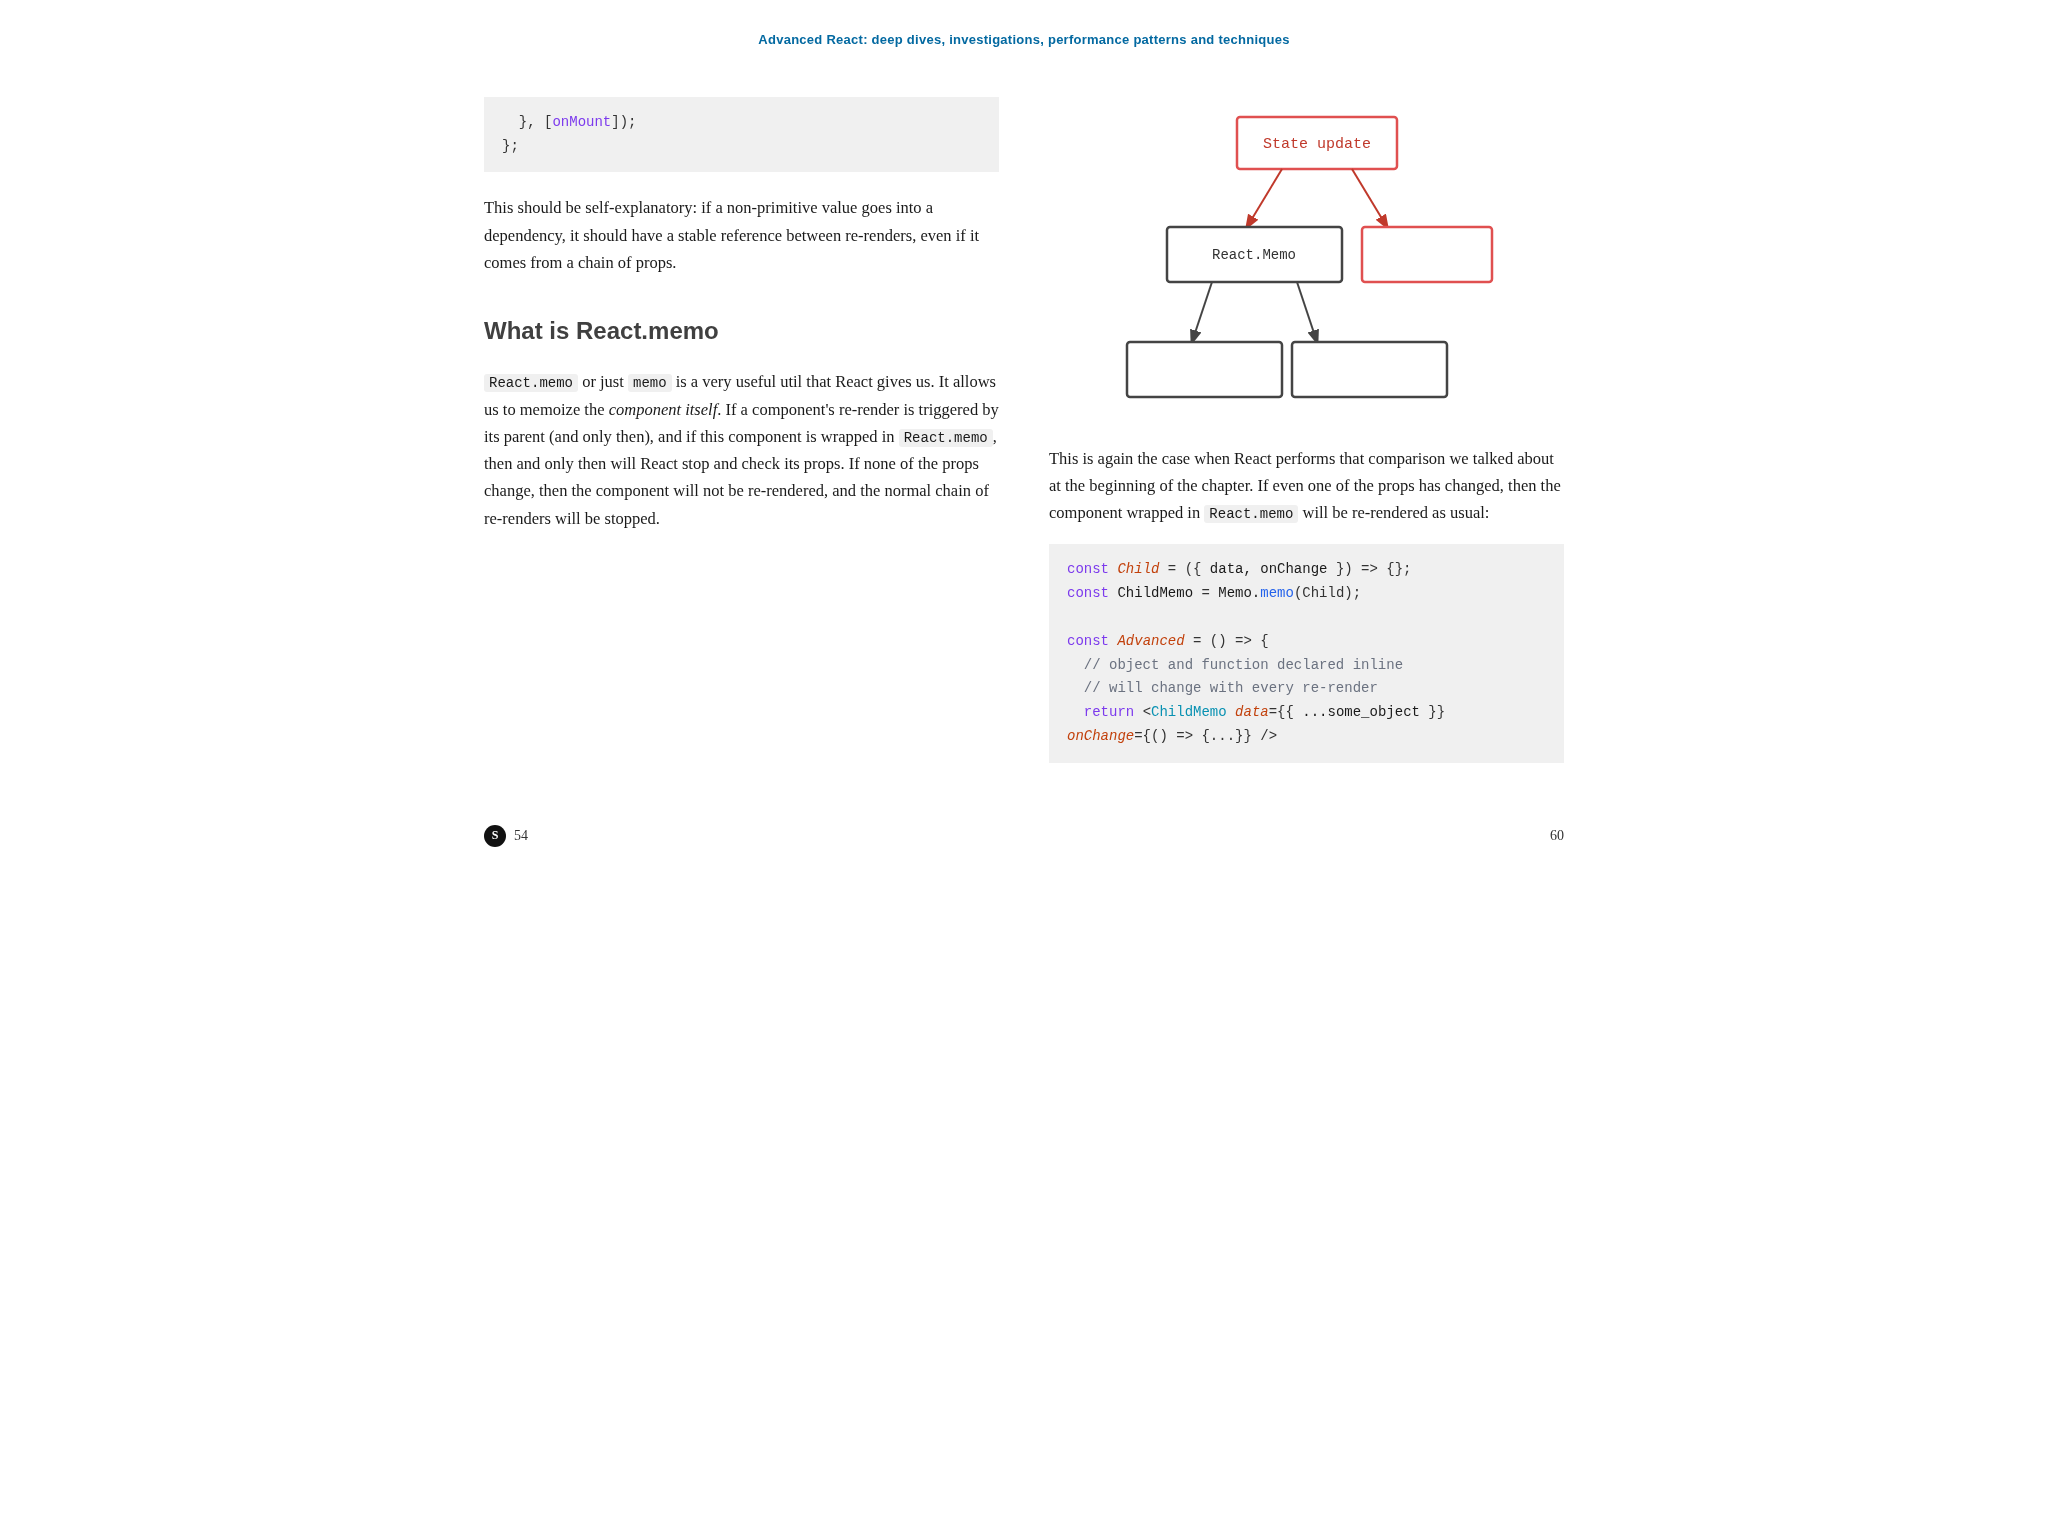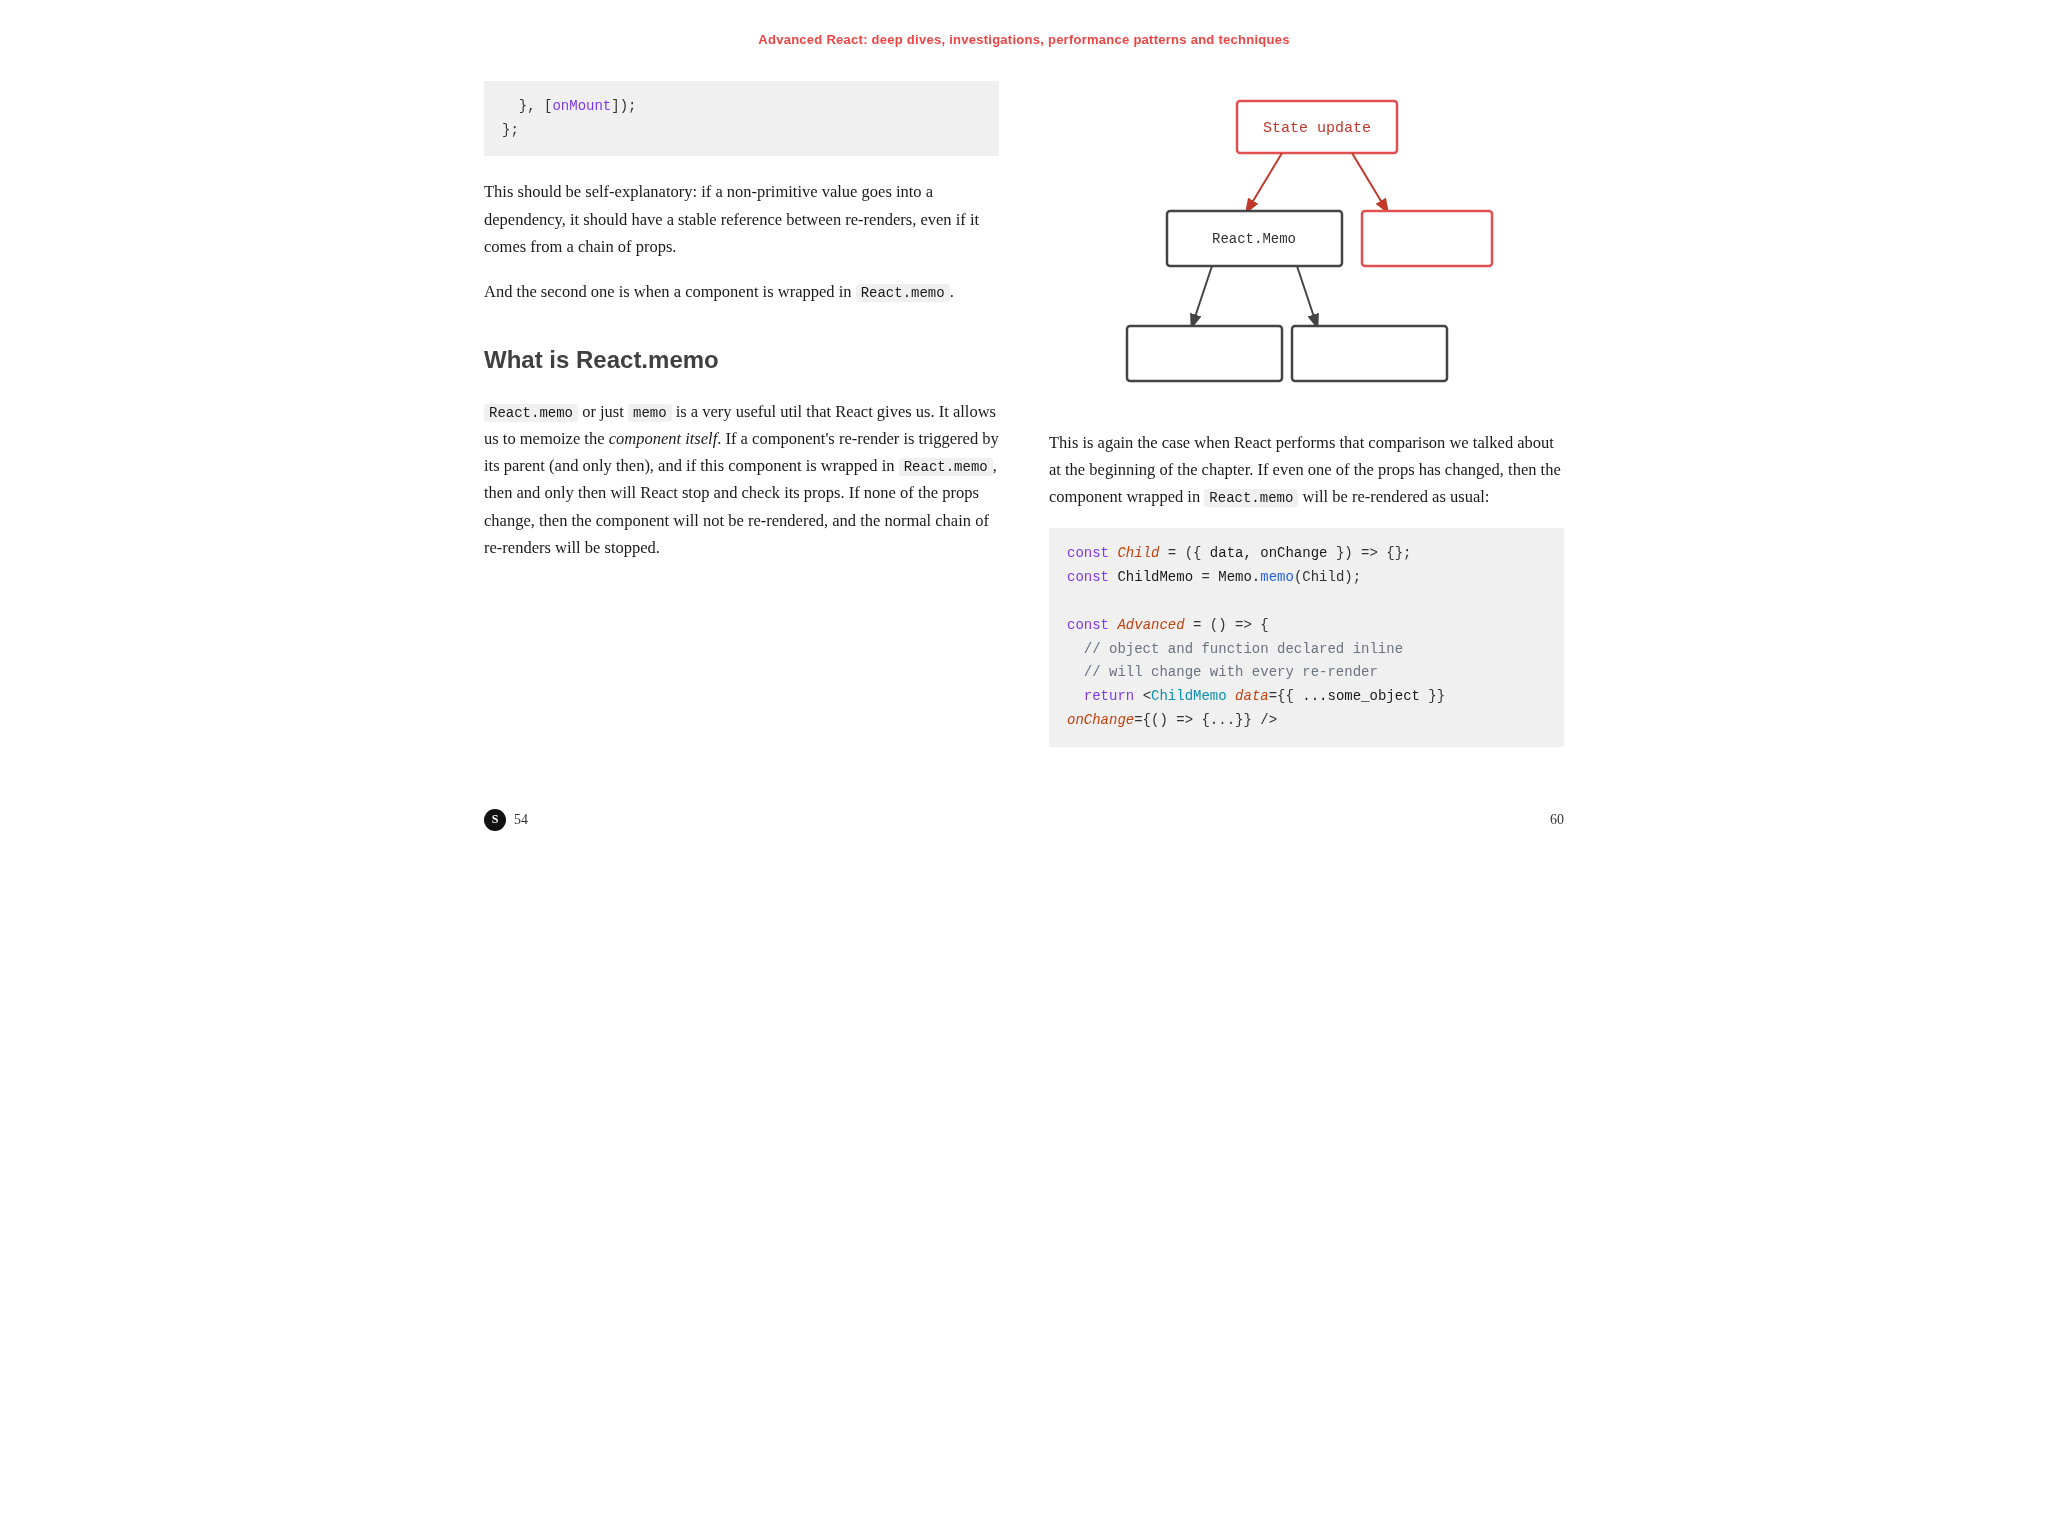--- a/index.html
+++ b/index.html
@@ -13,22 +13,22 @@
     .page {
       max-width: 1200px;
       margin: 0 auto;
       padding: 30px 60px 40px 60px;
       min-height: 100vh;
     }
     .page-header {
       text-align: center;
       font-size: 13px;
       font-weight: bold;
-      color: #ef4444;
-      margin-bottom: 30px;
+      color: #0369a1;
+      margin-bottom: 46px;
       font-family: Arial, sans-serif;
       letter-spacing: 0.02em;
     }
     .two-col {
       display: flex;
       gap: 50px;
       align-items: flex-start;
     }
     .left-col {
       flex: 1;
@@ -130,23 +130,20 @@
 
     <div class="left-col">
 
       <div class="code-block"><span class="punct">  }, [</span><span class="kw">onMount</span><span class="punct">]);</span>
 <span class="punct">};</span></div>
 
       <p class="prose-para">
         <span>This should be self-explanatory: if a non-primitive value goes into a dependency, it should have a stable reference between re-renders, even if it comes from a chain of props.</span>
       </p>
 
-      <p class="prose-para">
-        <span>And the second one is when a component is wrapped in </span><span class="inline-code">React.memo</span><span>.</span>
-      </p>
 
       <h2 class="section-heading">
         <span>What is React.memo</span>
       </h2>
 
       <p class="prose-para">
         <span class="inline-code">React.memo</span><span> or just </span><span class="inline-code">memo</span><span> is a very useful util that React gives us. It allows us to memoize the </span><em>component itself</em><span>. If a component's re-render is triggered by its parent (and only then), and if this component is wrapped in </span><span class="inline-code">React.memo</span><span>, then and only then will React stop and check its props. If none of the props change, then the component will not be re-rendered, and the normal chain of re-renders will be stopped.</span>
       </p>
 
     </div>

